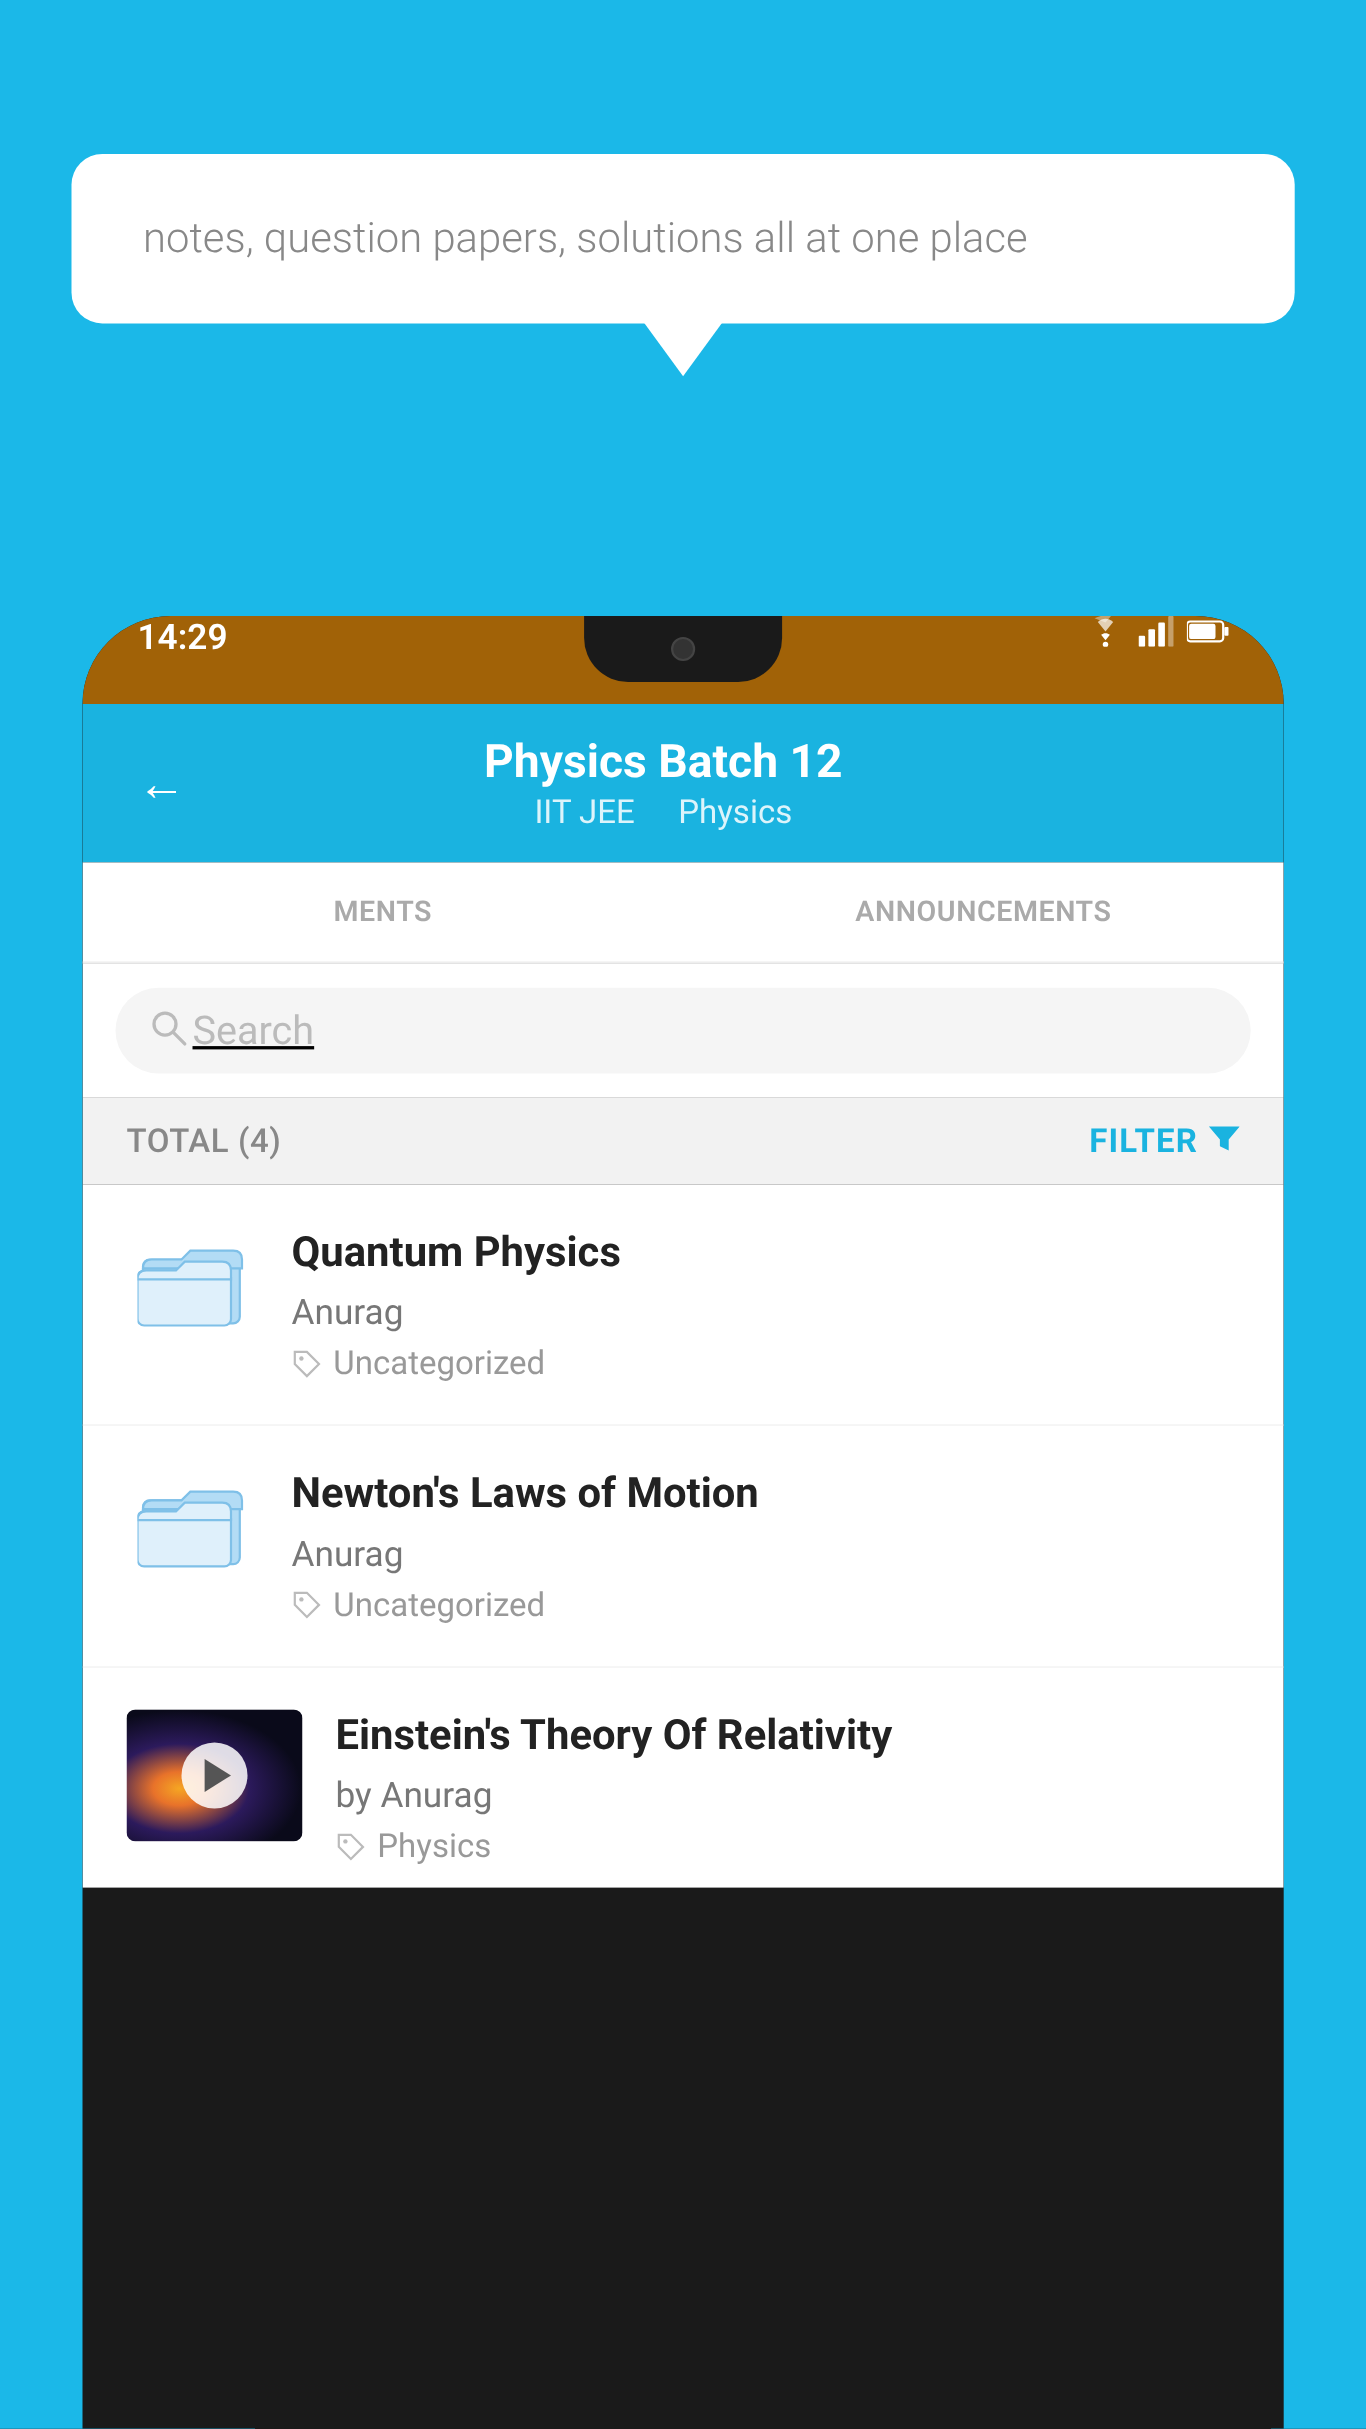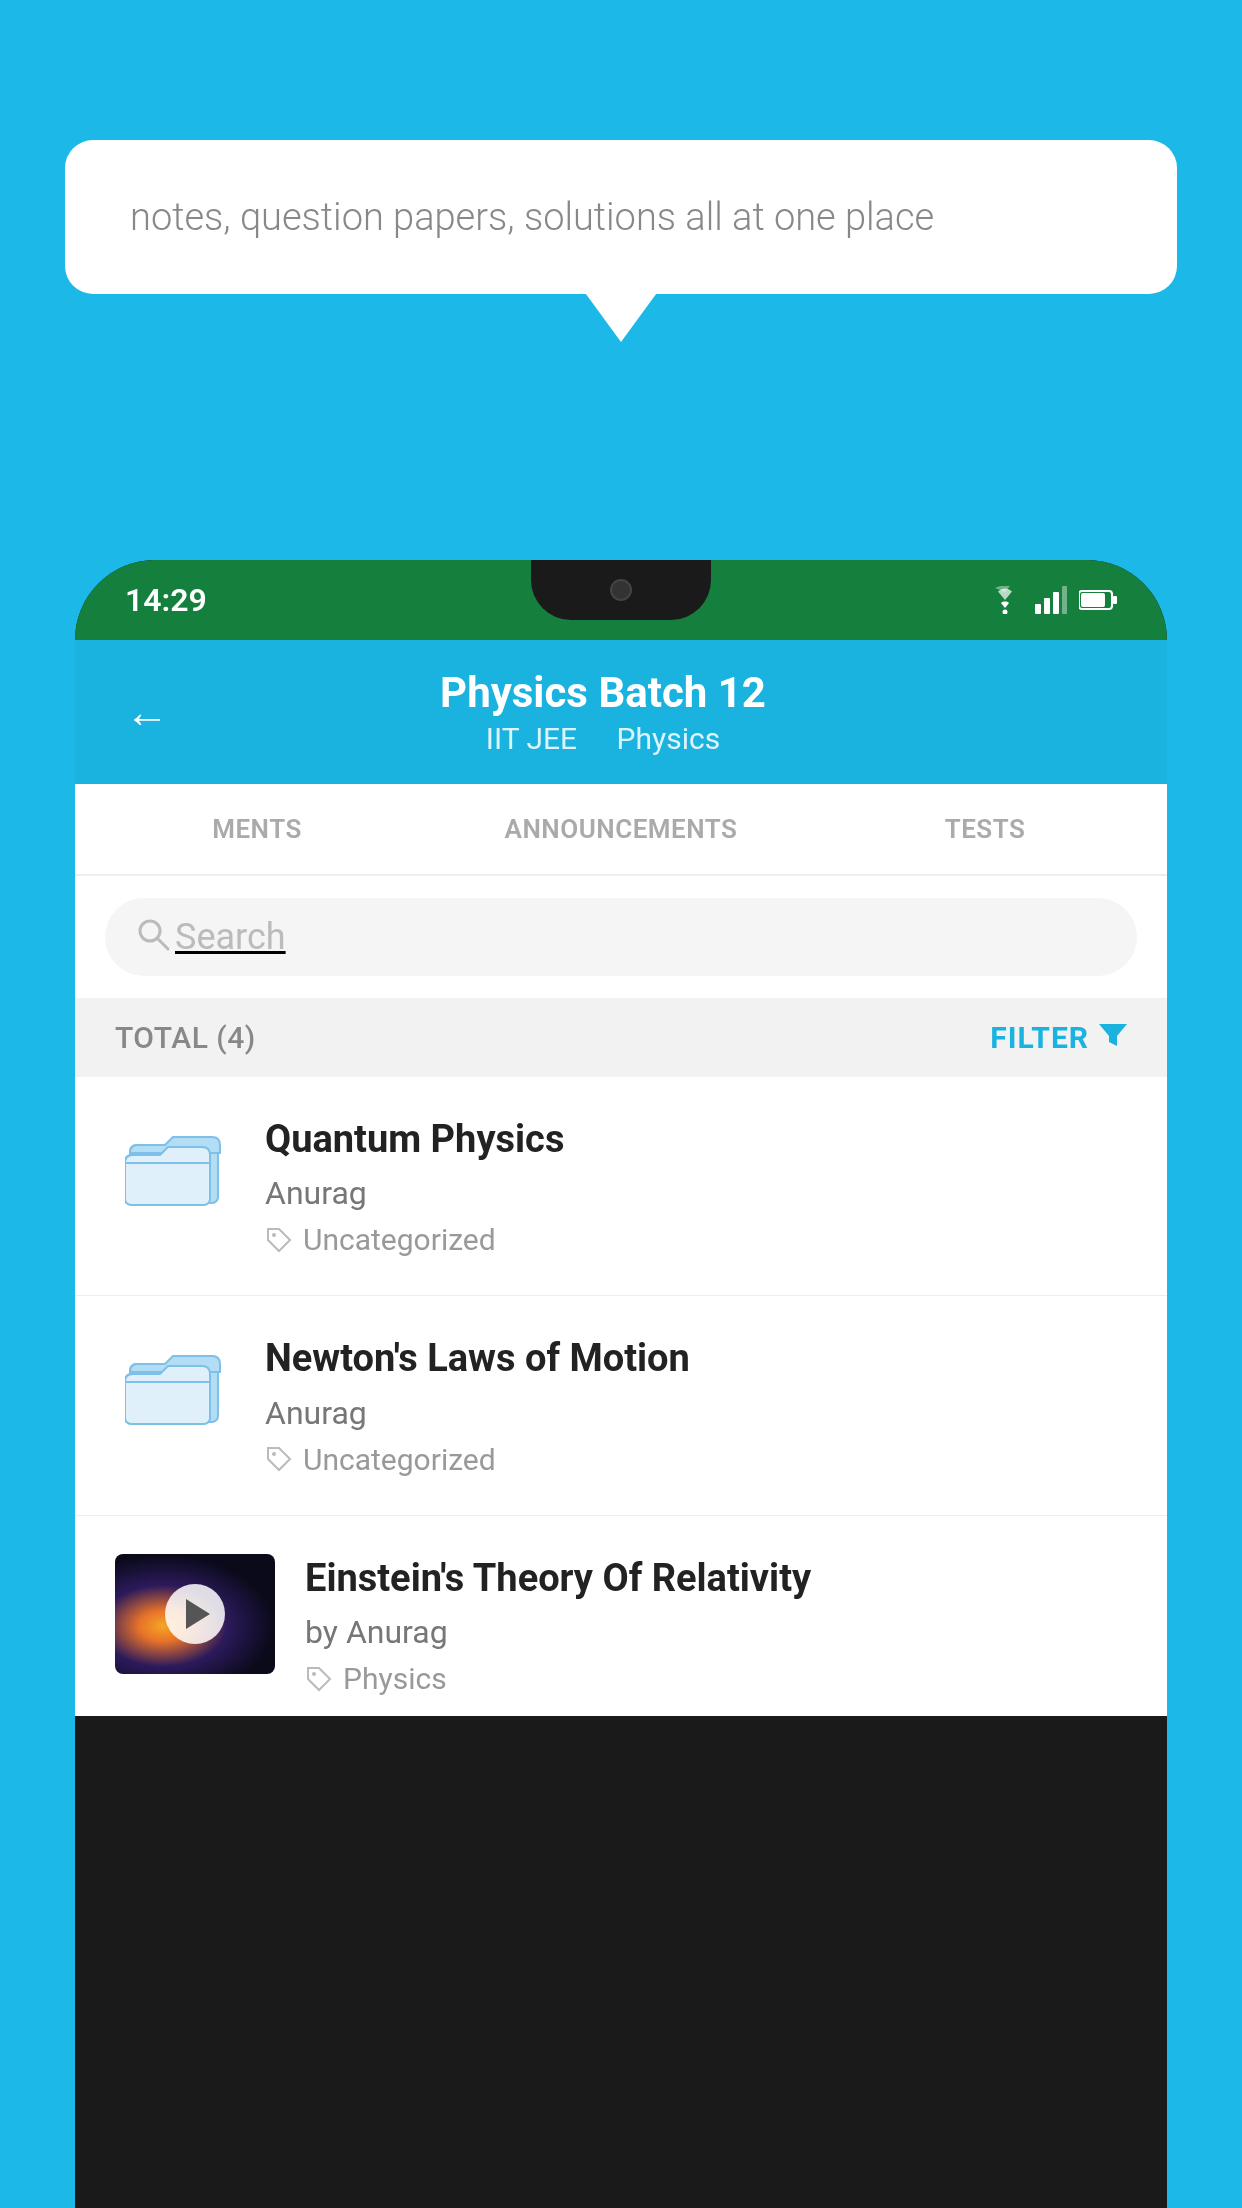--- a/index.html
+++ b/index.html
@@ -63,24 +63,24 @@
       left: 75px;
       right: 75px;
       bottom: 0px;
       background: #1a1a1a;
       border-radius: 80px 80px 0 0;
       overflow: hidden;
     }
 
     
     .phone-status-bar {
-      background: #15803d;
+      background: #a16207;
       height: 80px;
       display: flex;
-      align-items: center;
+      align-items: flex-start;
       justify-content: space-between;
       padding: 0 50px;
       position: relative;
       gap: 17px;
     }
 
     .status-time {
       color: white;
       font-size: 32px;
       font-weight: 600;
@@ -393,23 +393,20 @@
     <div style="width:80px"></div>
   </div>
 
   <div class="tab-bar">
     <div class="tab-item">
       <span>MENTS</span>
     </div>
     <div class="tab-item">
       <span>ANNOUNCEMENTS</span>
     </div>
-    <div class="tab-item">
-      <span>TESTS</span>
-    </div>
   </div>
 
   <div class="search-container">
     <div class="search-input-wrapper">
       <svg width="36" height="36" viewBox="0 0 36 36" fill="none">
         <circle cx="15" cy="15" r="10" stroke="#bbb" stroke-width="3"></circle>
         <line x1="23" y1="23" x2="33" y2="33" stroke="#bbb" stroke-width="3" stroke-linecap="round"></line>
       </svg>
       <span class="search-placeholder">Search</span>
     </div>

